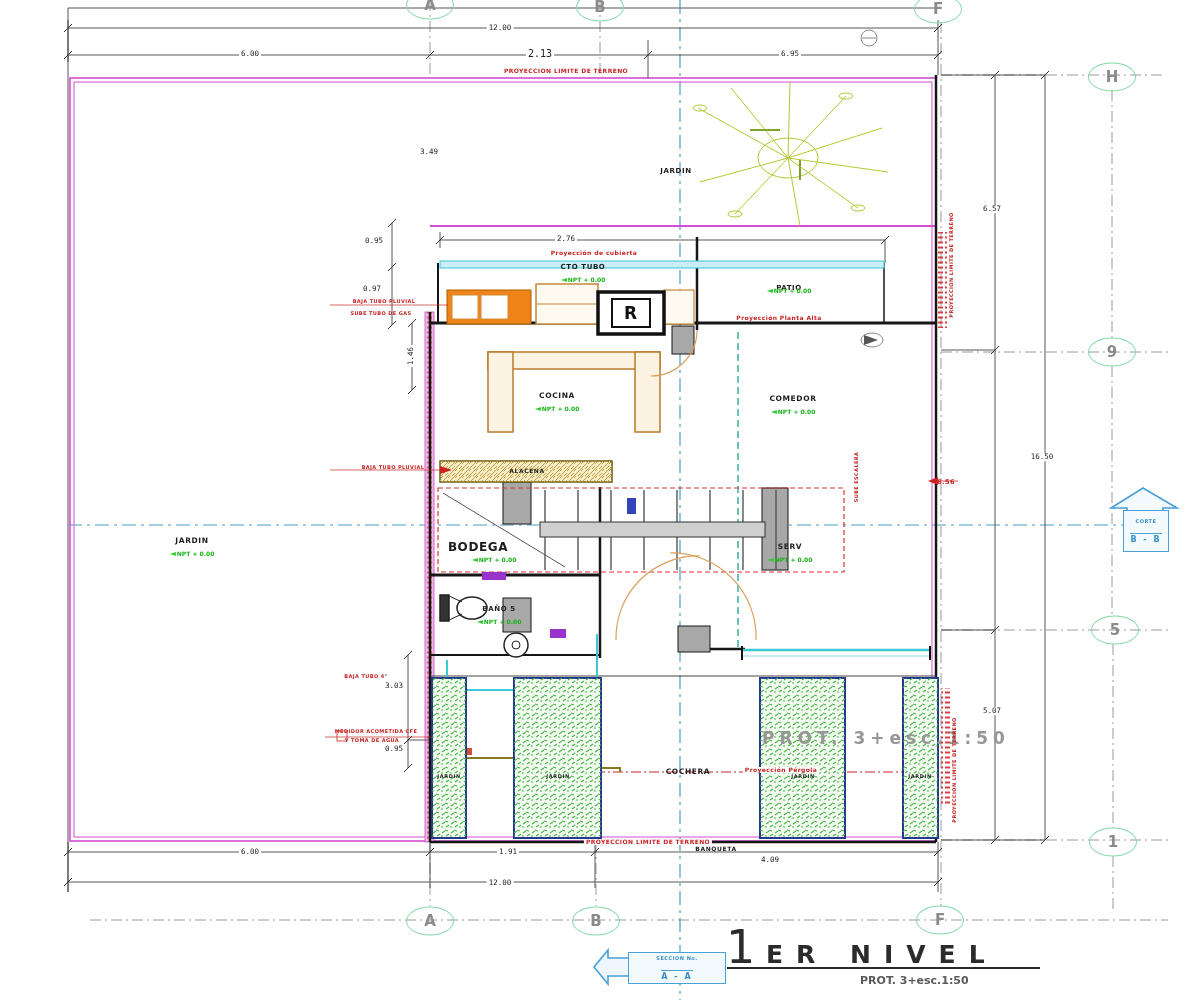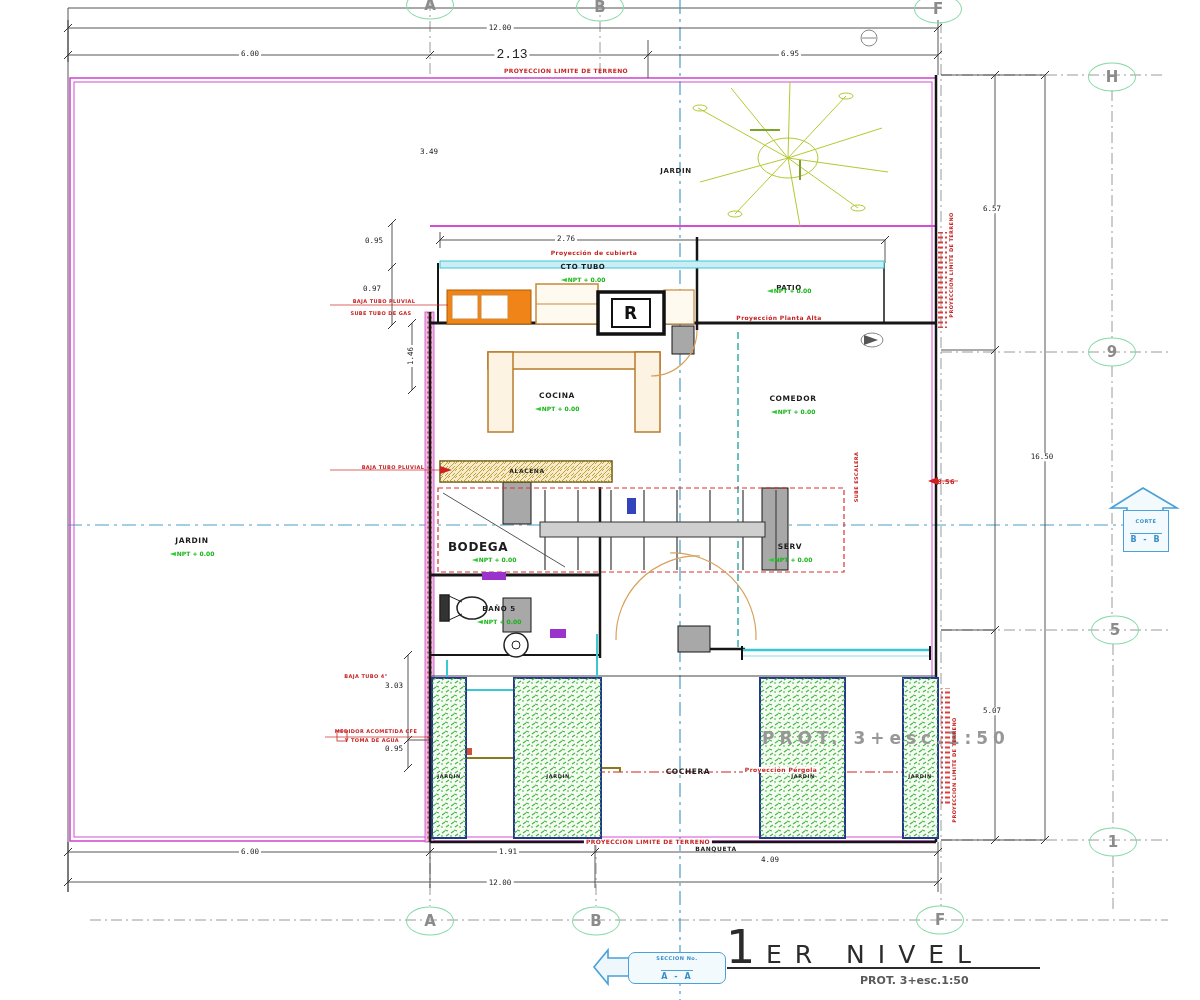--- a/index.html
+++ b/index.html
@@ -239,21 +239,21 @@
       <div class="npt" style="font-size: 6px; left: 499px; top: 622px; transform: translate(-50%, -50%);"><span class="arr">◄</span><span>NPT + 0.00</span></div>
       <div class="lbl" style="font-size: 7.5px; left: 688px; top: 772px; transform: translate(-50%, -50%);">COCHERA</div>
       <div class="lbl" style="font-size: 5px; left: 449px; top: 776px; transform: translate(-50%, -50%);">JARDIN</div>
       <div class="lbl" style="font-size: 5px; left: 558px; top: 776px; transform: translate(-50%, -50%);">JARDIN</div>
       <div class="lbl" style="font-size: 5px; left: 803px; top: 776px; transform: translate(-50%, -50%);">JARDIN</div>
       <div class="lbl" style="font-size: 5px; left: 920px; top: 776px; transform: translate(-50%, -50%);">JARDIN</div>
       <div class="lbl" style="font-size: 6px; left: 716px; top: 849px; transform: translate(-50%, -50%);">BANQUETA</div>
       <div class="lbl" style="font-size: 6px; left: 527px; top: 471px; transform: translate(-50%, -50%);">ALACENA</div>
       <div class="dim" style="font-size: 7.5px; left: 500px; top: 28px; transform: translate(-50%, -50%);">12.00</div>
       <div class="dim" style="font-size: 7.5px; left: 250px; top: 54px; transform: translate(-50%, -50%);">6.00</div>
-      <div class="dim" style="font-size: 13px; left: 512px; top: 54px; transform: translate(-50%, -50%); font-family: Liberation Mono, monospace;">2.13</div>
+      <div class="dim" style="font-size: 10px; left: 540px; top: 54px; transform: translate(-50%, -50%);">2.13</div>
       <div class="dim" style="font-size: 7.5px; left: 790px; top: 54px; transform: translate(-50%, -50%);">6.95</div>
       <div class="dim" style="font-size: 7.5px; left: 429px; top: 152px; transform: translate(-50%, -50%);">3.49</div>
       <div class="dim" style="font-size: 7.5px; left: 374px; top: 241px; transform: translate(-50%, -50%);">0.95</div>
       <div class="dim" style="font-size: 7.5px; left: 566px; top: 239px; transform: translate(-50%, -50%);">2.76</div>
       <div class="dim" style="font-size: 7.5px; left: 372px; top: 289px; transform: translate(-50%, -50%);">0.97</div>
       <div class="dim" style="font-size: 7.5px; left: 411px; top: 356px; transform: translate(-50%, -50%) rotate(-90deg);">1.46</div>
       <div class="dim" style="font-size: 7.5px; left: 992px; top: 209px; transform: translate(-50%, -50%);">6.57</div>
       <div class="dim" style="font-size: 7.5px; left: 1042px; top: 457px; transform: translate(-50%, -50%);">16.50</div>
       <div class="dim" style="font-size: 7.5px; left: 394px; top: 686px; transform: translate(-50%, -50%);">3.03</div>
       <div class="dim" style="font-size: 7.5px; left: 394px; top: 749px; transform: translate(-50%, -50%);">0.95</div>
@@ -303,29 +303,29 @@
       </div>
       <div class="bubble" style="left: 596px; top: 921px; transform: translate(-50%, -50%);">
         <span>B</span>
       </div>
       <div class="bubble" style="left: 940px; top: 920px; transform: translate(-50%, -50%);">
         <span>F</span>
       </div>
     </div>
 
   <div class="t-num" style="left:726px;top:924px;">1</div>
-  <div class="t-name" style="left:766px;top:942px;">ER NIVEL</div>
+  <div class="t-name" style="left:766px;top:942px;font-weight:bold;">ER NIVEL</div>
   <div class="t-rule" style="left:727px;top:967px;width:313px;"></div>
   <div class="t-sub" style="left:860px;top:974px;">PROT. 3+esc.1:50</div>
 
   <div class="sec" style="left:592px;top:946px;">
     <svg width="42" height="42" style="position:absolute;left:0;top:0;">
       <polygon points="40,12 16,12 16,4 2,21 16,38 16,30 40,30" fill="#eef7fc" stroke="#4aa0d8" stroke-width="1.6"></polygon>
     </svg>
-    <div class="box" style="left:36px;top:6px;width:96px;height:30px;border-radius:7px;">
+    <div class="box" style="left:36px;top:6px;width:96px;height:30px;">
       <div class="l1">SECCION No.</div>
       <div class="l2">A - A</div>
     </div>
   </div>
 
   <div class="sec" style="left:1105px;top:486px;">
     <svg width="80" height="26" style="position:absolute;left:0;top:0;">
       <polygon points="38,2 6,22 22,22 22,25 58,25 58,22 72,22" fill="#f3fafd" stroke="#4aa0d8" stroke-width="1.6"></polygon>
     </svg>
     <div class="box" style="left:18px;top:24px;width:44px;height:40px;">

